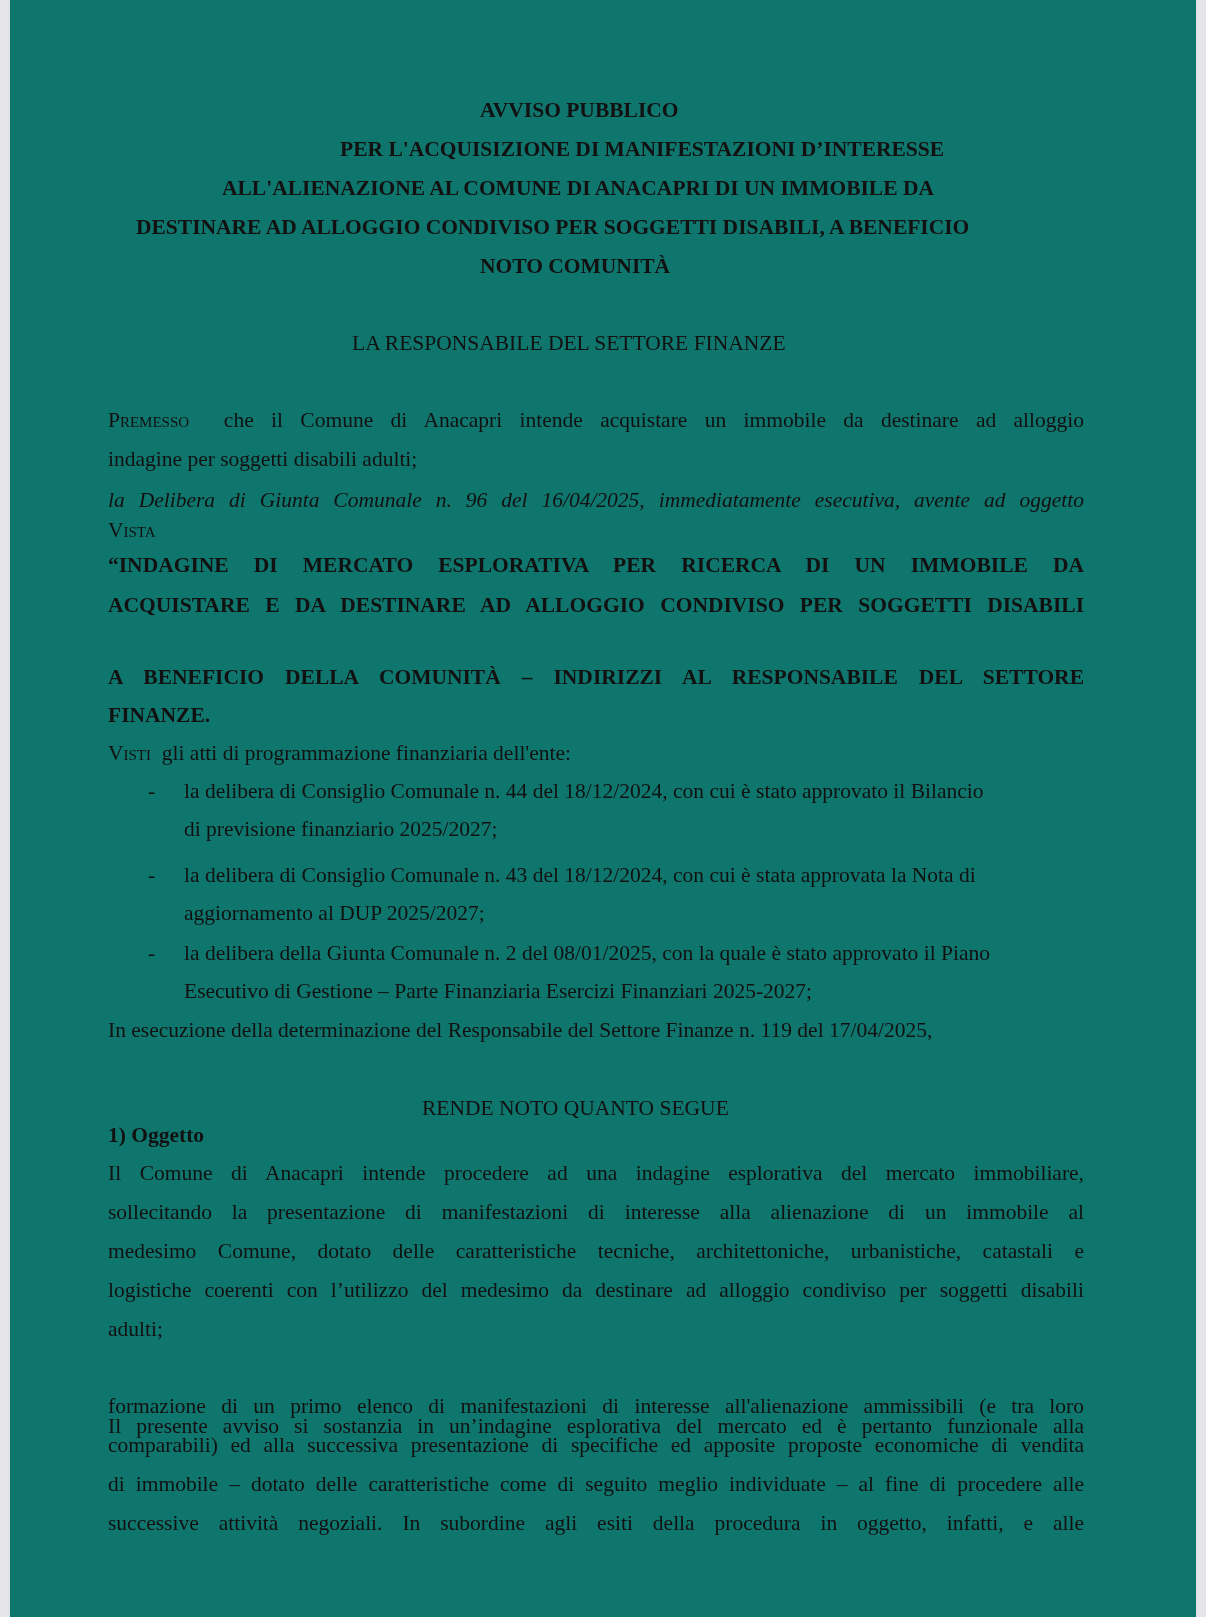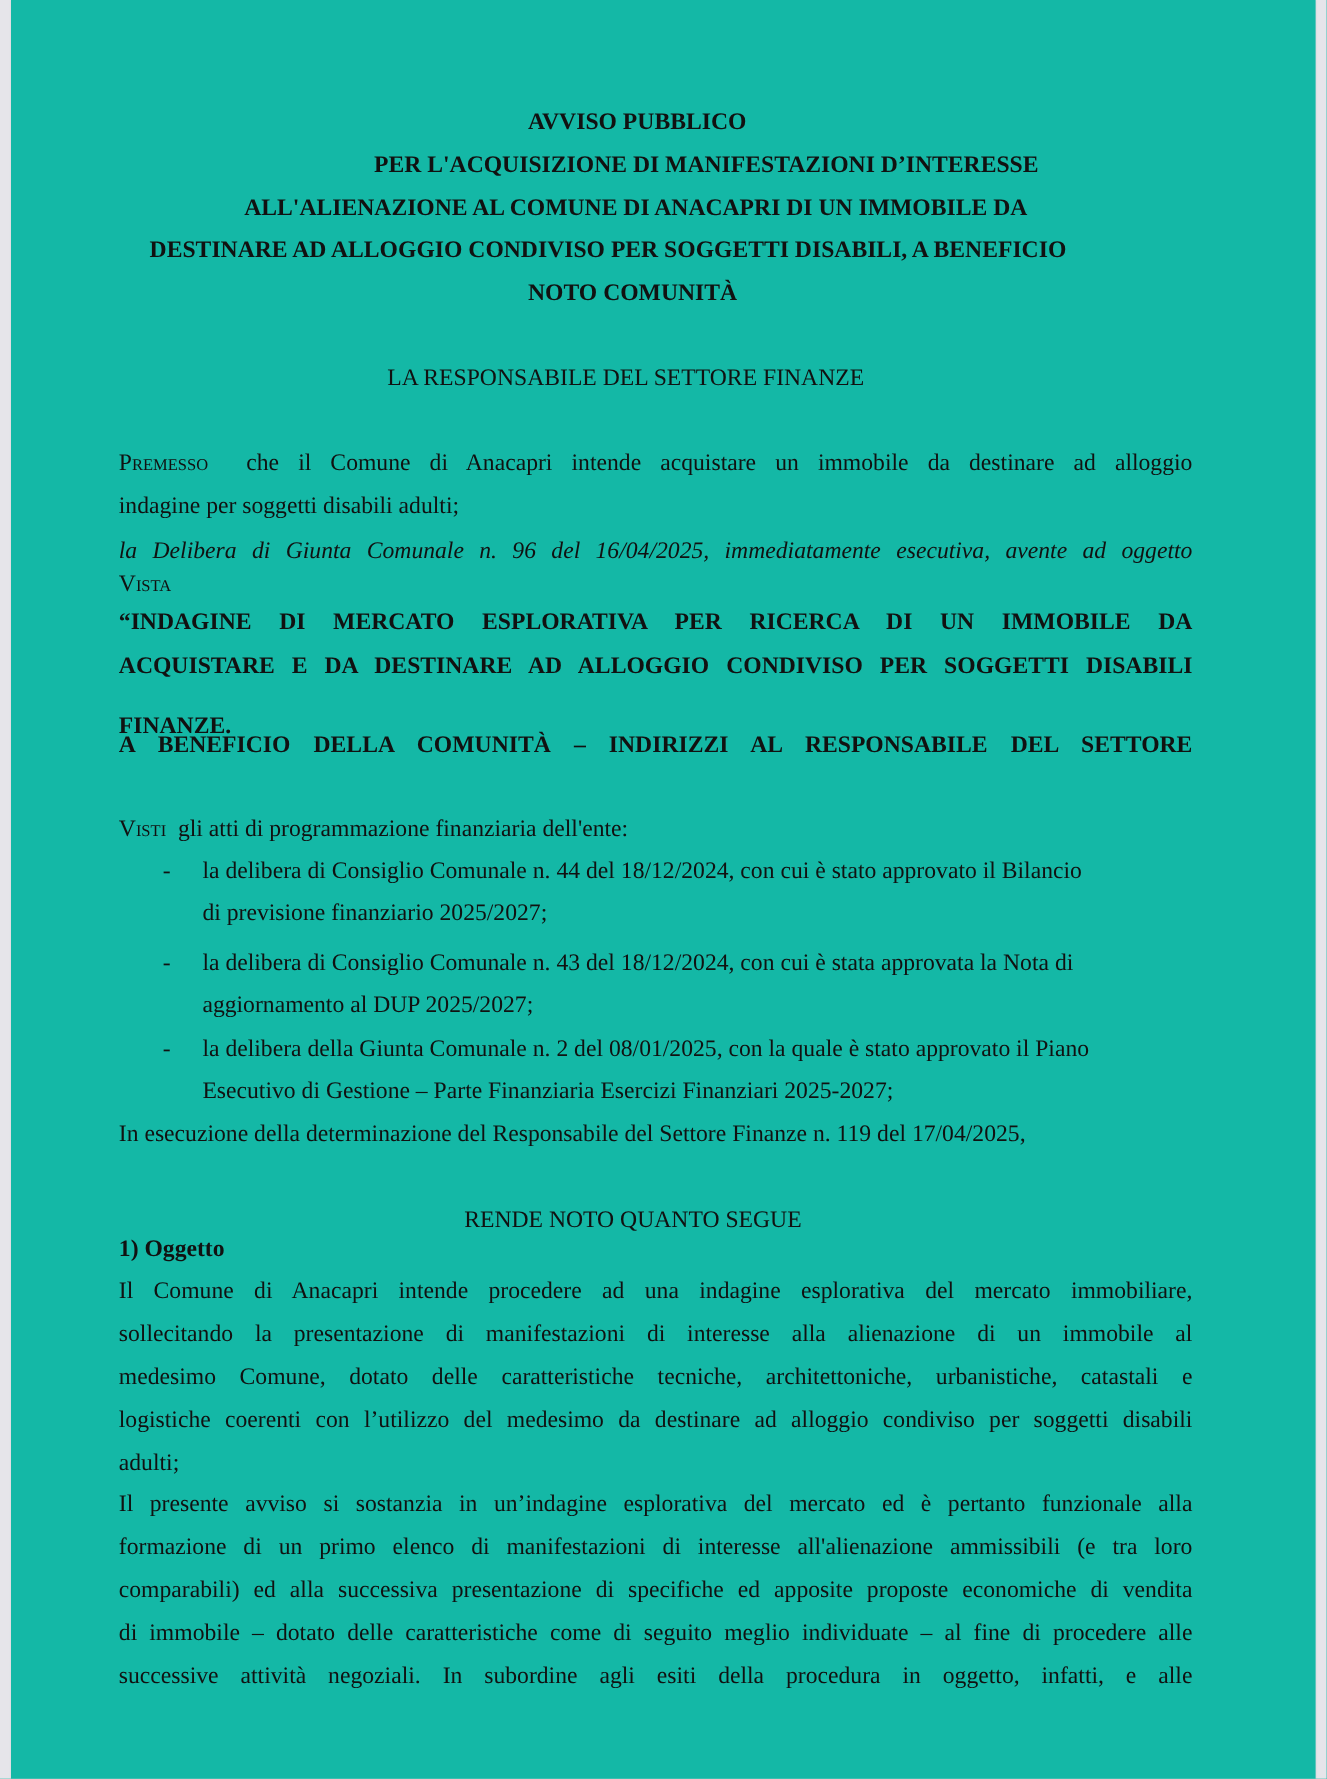--- a/index.html
+++ b/index.html
@@ -9,21 +9,21 @@
       background: #e6e5ea;
       overflow: hidden;
       position: relative;
     }
     .page {
       position: absolute;
       left: 10px;
       top: 0;
       width: 1186px;
       height: 1617px;
-      background: #14b8a6;
+      background: #0f766e;
       box-shadow: 0 0 2px rgba(0,0,0,0.08);
     }
     .doc {
       position: absolute;
       left: 0; top: 0; right: 0; bottom: 0;
       font-family: "Liberation Serif", "DejaVu Serif", serif;
       color: #111111;
       font-size: 21.5px;
     }
     .line {
@@ -56,21 +56,21 @@
     <div class="text-block just line" style="top:410px;">
       <span class="sc">Premesso</span>&nbsp;&nbsp;<span>che il Comune di Anacapri intende acquistare un immobile da destinare ad alloggio</span>
     </div>
     <div class="text-block line" style="top:449px;">indagine per soggetti disabili adulti;</div>
 
     <div class="text-block line sc" style="top:488px;margin-top:32px;">Vista</div>
     <div class="text-block just line" style="top:490px;font-style:italic;">la Delibera di Giunta Comunale n. 96 del 16/04/2025, immediatamente esecutiva, avente ad oggetto</div>
     <div class="text-block just line bold" style="top:555px;">“INDAGINE DI MERCATO ESPLORATIVA PER RICERCA DI UN IMMOBILE DA</div>
     <div class="text-block just line bold" style="top:595px;">ACQUISTARE E DA DESTINARE AD ALLOGGIO CONDIVISO PER SOGGETTI DISABILI</div>
     <div class="text-block just line bold" style="top:667px;">A BENEFICIO DELLA COMUNITÀ – INDIRIZZI AL RESPONSABILE DEL SETTORE</div>
-    <div class="text-block line bold" style="top:649px;">FINANZE.</div>
+    <div class="text-block line bold" style="top:705px;">FINANZE.</div>
 
     <div class="text-block line" style="top:743px;">
       <span class="sc">Visti</span>&nbsp;&nbsp;<span>gli atti di programmazione finanziaria dell'ente:</span>
     </div>
 
     <div>
       <div>
         <div class="line" style="left:138px; top:781px;">-</div>
         <div class="line" style="left:174px; top:781px;">la delibera di Consiglio Comunale n. 44 del 18/12/2024, con cui è stato approvato il Bilancio</div>
         <div class="line" style="left:174px; top:819px;">di previsione finanziario 2025/2027;</div>
@@ -95,21 +95,21 @@
 
     <div>
       <div class="text-block just line" style="top:1163px;">Il Comune di Anacapri intende procedere ad una indagine esplorativa del mercato immobiliare,</div>
       <div class="text-block just line" style="top:1202px;">sollecitando la presentazione di manifestazioni di interesse alla alienazione di un immobile al</div>
       <div class="text-block just line" style="top:1241px;">medesimo Comune, dotato delle caratteristiche tecniche, architettoniche, urbanistiche, catastali e</div>
       <div class="text-block just line" style="top:1280px;">logistiche coerenti con l’utilizzo del medesimo da destinare ad alloggio condiviso per soggetti disabili</div>
       <div class="text-block line" style="top:1319px;">adulti;</div>
     </div>
 
     <div>
-      <div class="text-block just line" style="top:1357px;">Il presente avviso si sostanzia in un’indagine esplorativa del mercato ed è pertanto funzionale alla</div>
+      <div class="text-block just line" style="top:1416px;">Il presente avviso si sostanzia in un’indagine esplorativa del mercato ed è pertanto funzionale alla</div>
       <div class="text-block just line" style="top:1396px;">formazione di un primo elenco di manifestazioni di interesse all'alienazione ammissibili (e tra loro</div>
       <div class="text-block just line" style="top:1435px;">comparabili) ed alla successiva presentazione di specifiche ed apposite proposte economiche di vendita</div>
       <div class="text-block just line" style="top:1474px;">di immobile – dotato delle caratteristiche come di seguito meglio individuate – al fine di procedere alle</div>
       <div class="text-block just line" style="top:1513px;">successive attività negoziali. In subordine agli esiti della procedura in oggetto, infatti, e alle</div>
     </div>
 
   </div>
 </div>
 
 </body></html>

